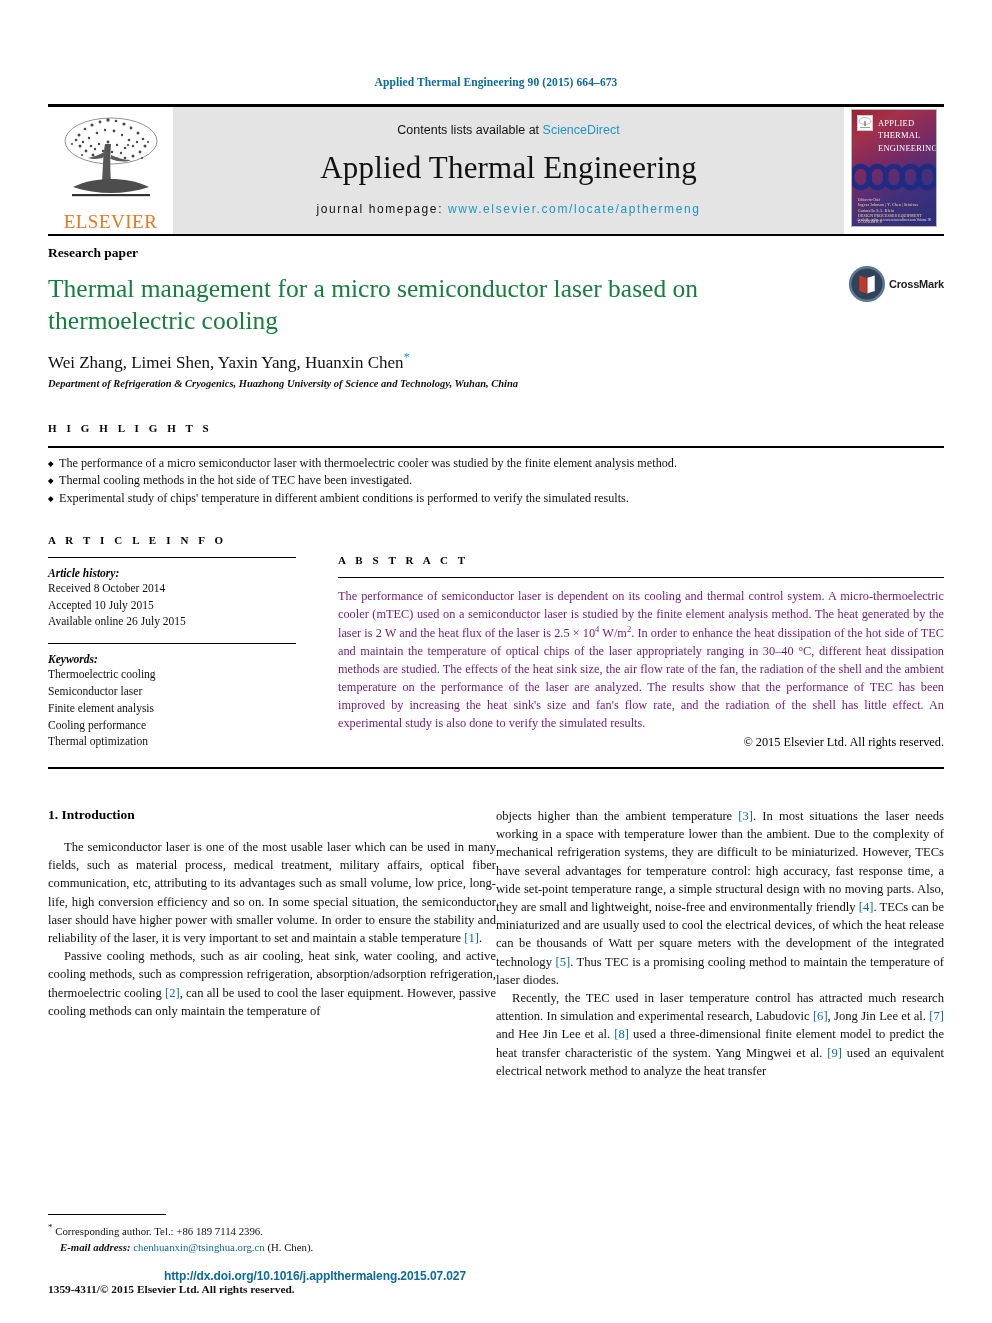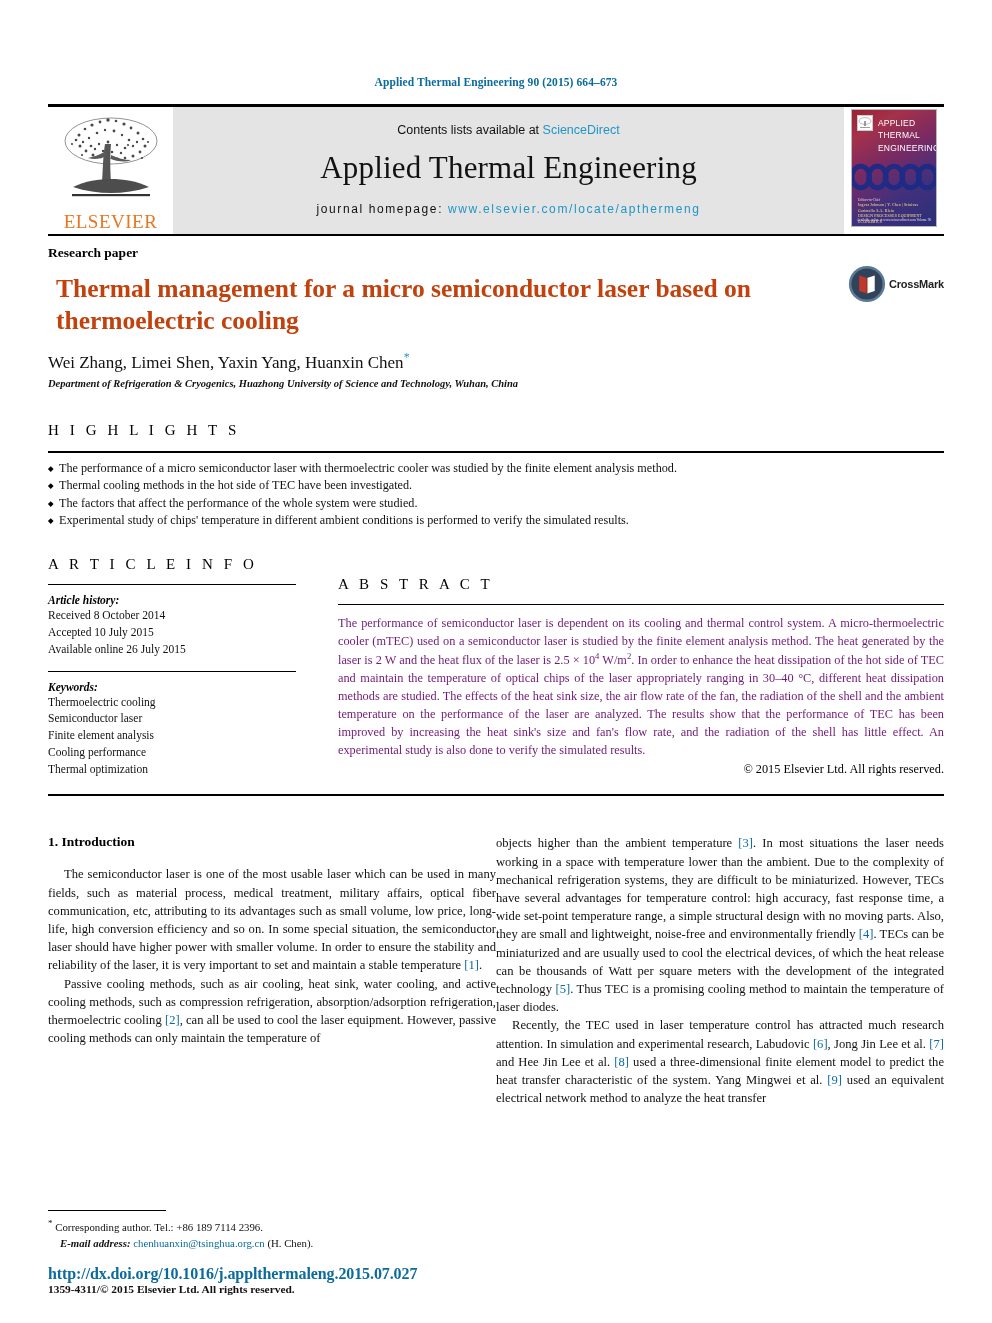--- a/index.html
+++ b/index.html
@@ -113,21 +113,21 @@
     box-sizing: border-box;
   }
   .cover-el {
     position:absolute; top:5px; left:5px; width:16px;height:16px;
     background:#fff; border:1px solid #ccc;
     font-size:4px; color:#333; text-align:center; line-height:1.1;
     box-sizing:border-box;
   }
   .cover-title {
     position:absolute; left:26px; top:7px;
-    color:#fff; font-family:Liberation Sans, sans-serif;
+    color:#fff; font-family:Liberation Serif, serif;
     font-size:8.5px; line-height:1.45; letter-spacing:.2px;
   }
   .cover-rings {
     position:absolute; left:0; top:52px; width:100%; height:30px;
   }
   .cover-meta {
     position:absolute; left:6px; top:88px; right:6px;
     font-size:3.4px; color:#f0c9d4; line-height:1.5;
   }
   .cover-meta .names { color:#ffe08a; font-size:3.8px; letter-spacing:.2px; }
@@ -145,24 +145,24 @@
   .paper-type {
     font-family: "Liberation Serif", serif;
     font-size: 13.5px;
     font-weight: bold;
     margin-bottom: 12px;
   }
   .paper-title {
     font-family: "Liberation Serif", serif;
     font-size: 25.5px;
     line-height: 1.24;
-    font-weight: bold;
-    margin: 0 0 14px 8px;
+    font-weight: normal;
+    margin: 0 0 14px 0;
     max-width: 760px;
-    color: #c2410c;
+    color: #15803d;
   }
   .authors {
     font-family: "Liberation Serif", serif;
     font-size: 17px;
     margin-bottom: 5px;
     color: #111;
   }
   .authors .star { color:#2196c4; font-size: 12px; vertical-align: super; }
   .affil {
     font-family: "Liberation Serif", serif;
@@ -185,22 +185,22 @@
     font-size: 11px;
     font-weight: bold;
     color: #222;
     margin-left: 3px;
     letter-spacing: -.2px;
   }
 
   
   .section-head {
     font-family: "Liberation Serif", serif;
-    font-weight: normal;
-    font-size: 15px;
+    font-weight: bold;
+    font-size: 11px;
     letter-spacing: 3.6px;
   }
   .highlights {
     margin-top: 33px;
   }
   .hl-rule { border-top: 2px solid #000; margin: 12px 0 7px 0; }
   .hl-item {
     font-family: "Liberation Serif", serif;
     font-size: 12.2px;
     line-height: 1.42;
@@ -297,25 +297,26 @@
     font-family: "Liberation Serif", serif;
     font-size: 10.8px;
     line-height: 1.5;
     color:#111;
   }
   .fn-line .star { font-size: 9px; vertical-align: super; }
   .fn-email-label { font-style: italic; font-weight: bold; }
   .fn-link { color: #0b6b9c; }
   .doi-block { margin-top: 14px; }
   .doi-line {
-    font-family: Liberation Serif, serif;
-    font-size: 16px;
+    font-family: Liberation Sans, sans-serif;
+    font-size: 12px;
     color: #0b6b9c;
     font-weight: bold;
     letter-spacing: -.1px;
+    text-align: right;
   }
   .issn-line {
     font-family: "Liberation Serif", serif;
     font-size: 11.4px;
     color: #111;
     font-weight: bold;
   }
 </style>
 </head>
 <body>
@@ -449,21 +450,20 @@
       </svg>
       <span class="crossmark-label">CrossMark</span>
     </div>
   </div>
 
   <div class="highlights">
     <div class="section-head">H I G H L I G H T S</div>
     <div class="hl-rule"></div>
     <div class="hl-item">The performance of a micro semiconductor laser with thermoelectric cooler was studied by the finite element analysis method.</div>
     <div class="hl-item">Thermal cooling methods in the hot side of TEC have been investigated.</div>
-    <div class="hl-item">The factors that affect the performance of the whole system were studied.</div>
     <div class="hl-item">Experimental study of chips' temperature in different ambient conditions is performed to verify the simulated results.</div>
   </div>
 
   <div class="info-abstract">
     <div class="col-info">
       <div class="section-head">A R T I C L E   I N F O</div>
       <div class="ia-rule"></div>
       <div class="ia-sub">Article history:</div>
       <div class="ia-line">Received 8 October 2014</div>
       <div class="ia-line">Accepted 10 July 2015</div>

